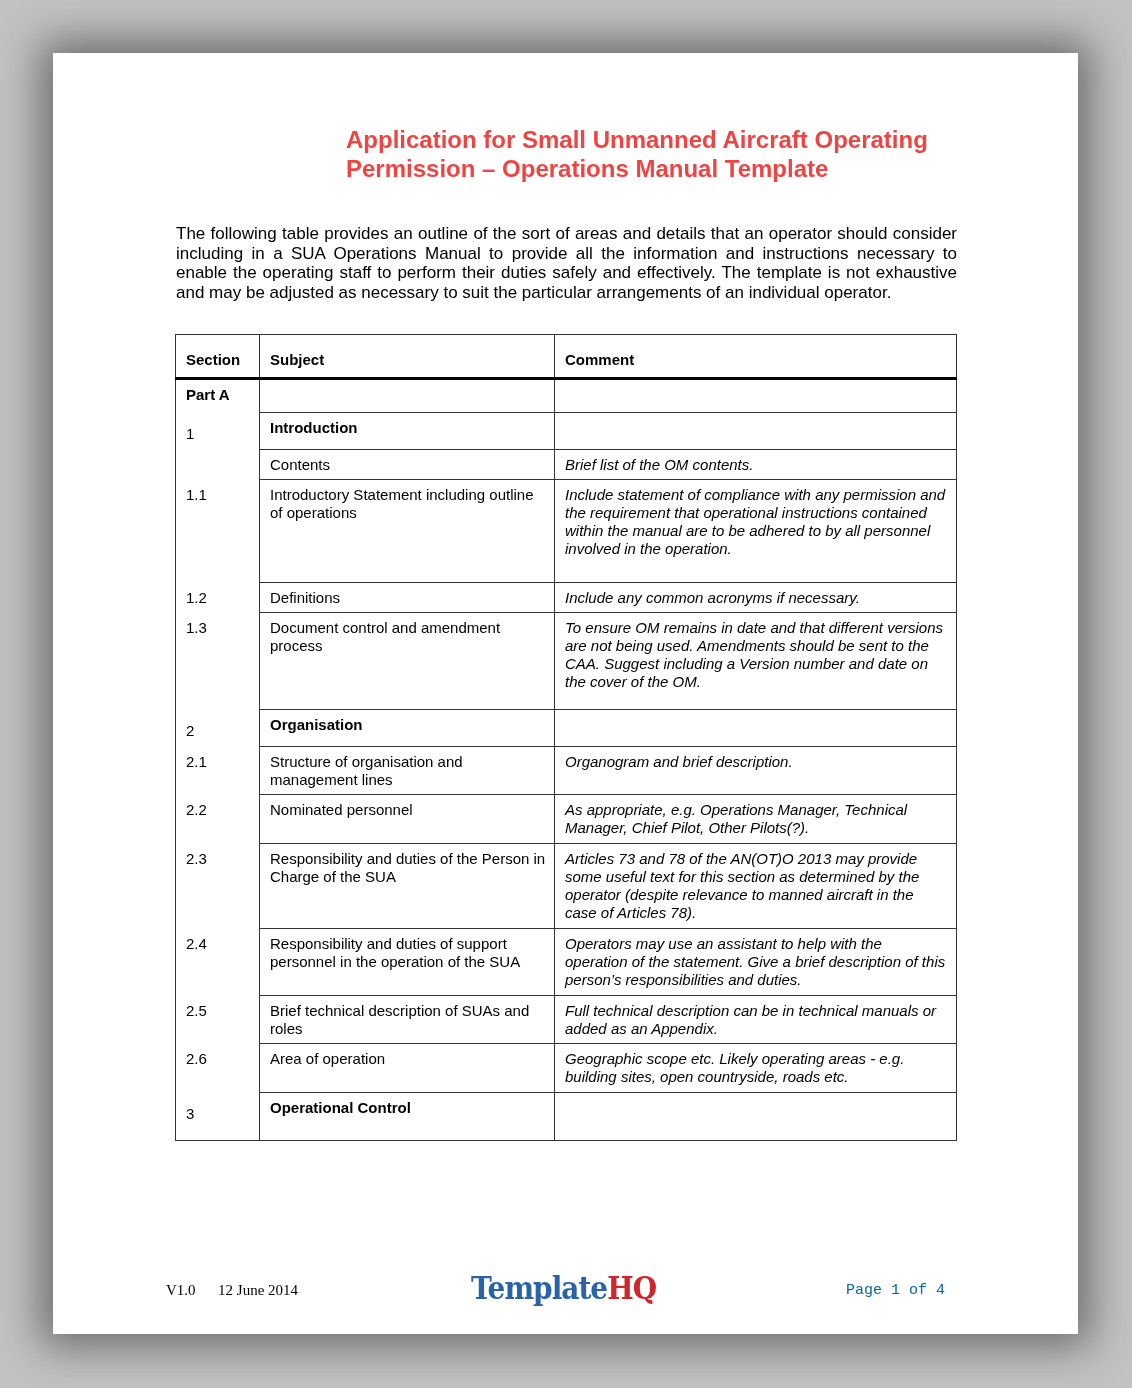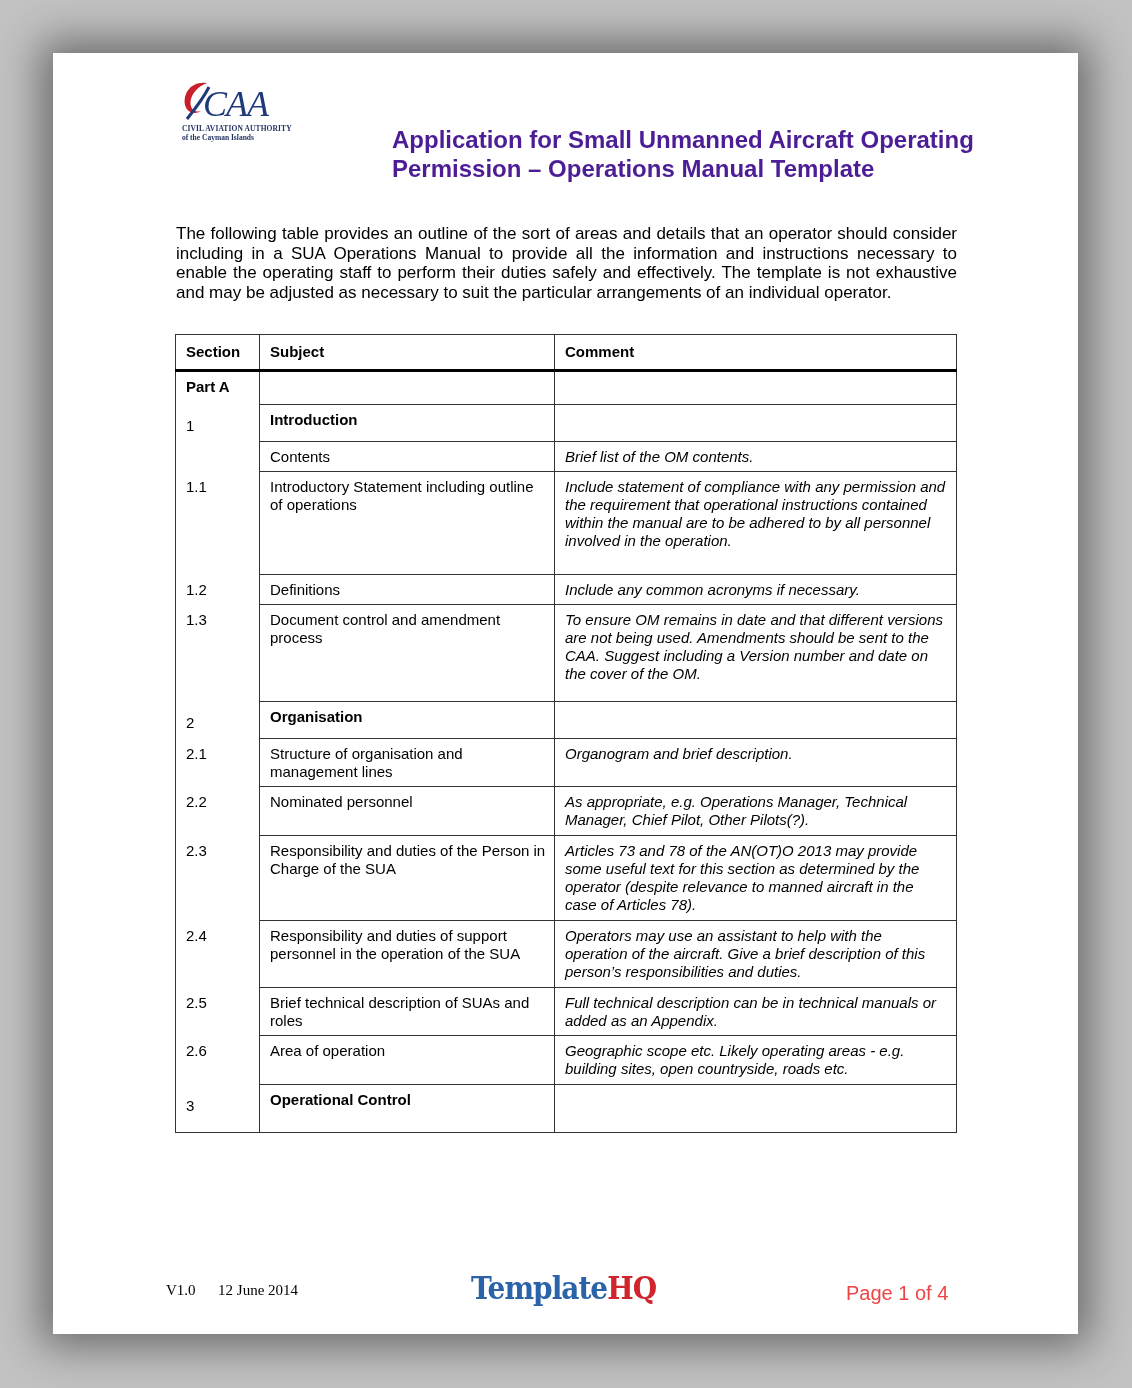--- a/index.html
+++ b/index.html
@@ -21,75 +21,66 @@
   }
   .logo .swoosh { position: absolute; left: 0; top: 2px; }
   .logo .line1, .logo .line2 {
     position: absolute; left: 1px; font-family: "Liberation Serif", serif;
     font-size: 7.5px; color: #1f2f5e; font-weight: bold; white-space: nowrap;
   }
   .logo .line1 { top: 47px; letter-spacing: 0.1px; }
   .logo .line2 { top: 56px; }
   .title {
     position: absolute; left: 293px; top: 72px; width: 620px;
-    font-size: 24px; font-weight: bold; line-height: 29px; color: #4c1d95; margin-left: 46px;
+    font-size: 24px; font-weight: bold; line-height: 29px; color: #ef4444;
   }
   .intro {
     position: absolute; left: 123px; top: 171px; width: 781px;
     font-size: 17px; line-height: 19.7px; text-align: justify; color: #000;
   }
   table.om {
     position: absolute; left: 122px; top: 281px; width: 781px;
     border-collapse: collapse; table-layout: fixed;
     font-size: 15px; color: #000;
   }
   table.om col.c1 { width: 84px; }
   table.om col.c2 { width: 295px; }
   table.om col.c3 { width: 402px; }
   table.om td, table.om th {
     border: 1.3px solid #333; vertical-align: top;
     padding: 6px 8px 4px 10px; line-height: 18px; text-align: left;
   }
-  table.om th { font-weight: bold; padding-top: 8px; height: 22px; border-bottom: 3px solid #000; }
+  table.om th { font-weight: bold; padding-top: 16px; height: 22px; border-bottom: 3px solid #000; }
   table.om td.sec { border-top: none; border-bottom: none; padding-left: 10px; }
   table.om tr:last-child td.sec { border-bottom: 1.3px solid #333; }
   table.om td.sec.bold { font-weight: bold; }
   table.om td.subj.bold { font-weight: bold; margin-top: 7px; }
   table.om td.cmt { font-style: italic; }
   table.om td.sec.num { padding-top: 12px; }
   .footer-left {
     position: absolute; left: 113px; top: 1229px;
     font-family: "Liberation Serif", serif; font-size: 15px; color: #000; white-space: pre;
   }
   .footer-right {
     position: absolute; left: 793px; top: 1229px;
-    font-family: Liberation Sans, sans-serif; font-size: 20px; color: #ef4444;
+    font-family: Liberation Mono, monospace; font-size: 15px; color: #0369a1;
   }
   .brand {
     position: absolute; left: 418px; top: 1219px;
     font-family: "DejaVu Serif", serif; font-weight: bold; font-size: 28px;
     letter-spacing: -1px; transform: scaleY(1.15);
   }
   .brand .b1 { color: #2a63a8; }
   .brand .b2 { color: #d0252d; }
 </style>
 </head>
 <body>
 
 <div class="page">
 
-  <div class="logo">
-    <svg class="swoosh" width="30" height="44" viewBox="0 0 30 44">
-      <path d="M26 4 C10 2 2 14 4 26 C6 34 14 36 20 32 C12 34 8 28 10 20 C12 12 20 6 26 4 Z" fill="#c8202a"></path>
-      <path d="M6 40 C14 30 22 20 28 8" stroke="#1f3a7a" stroke-width="3" fill="none"></path>
-    </svg>
-    <span class="caa-text">CAA</span>
-    <span class="line1">CIVIL AVIATION AUTHORITY</span>
-    <span class="line2">of the Cayman Islands</span>
-  </div>
 
   <div class="title">Application for Small Unmanned Aircraft Operating Permission – Operations Manual Template</div>
 
   <div class="intro">The following table provides an outline of the sort of areas and details that an operator should consider including in a SUA Operations Manual to provide all the information and instructions necessary to enable the operating staff to perform their duties safely and effectively. The template is not exhaustive and may be adjusted as necessary to suit the particular arrangements of an individual operator.</div>
 
   <table class="om">
     <colgroup>
         <col class="c1">
         <col class="c2">
         <col class="c3">
@@ -148,21 +139,21 @@
           <td class="cmt">As appropriate, e.g. Operations Manager, Technical Manager, Chief Pilot, Other Pilots(?).</td>
         </tr>
         <tr style="height: 85px;">
           <td class="sec">2.3</td>
           <td class="subj">Responsibility and duties of the Person in Charge of the SUA</td>
           <td class="cmt">Articles 73 and 78 of the AN(OT)O 2013 may provide some useful text for this section as determined by the operator (despite relevance to manned aircraft in the case of Articles 78).</td>
         </tr>
         <tr style="height: 67px;">
           <td class="sec">2.4</td>
           <td class="subj">Responsibility and duties of support personnel in the operation of the SUA</td>
-          <td class="cmt">Operators may use an assistant to help with the operation of the aircraft. Give a brief description of this person’s responsibilities and duties.</td>
+          <td class="cmt">Operators may use an assistant to help with the operation of the statement. Give a brief description of this person’s responsibilities and duties.</td>
         </tr>
         <tr style="height: 48px;">
           <td class="sec">2.5</td>
           <td class="subj">Brief technical description of SUAs and roles</td>
           <td class="cmt">Full technical description can be in technical manuals or added as an Appendix.</td>
         </tr>
         <tr style="height: 49px;">
           <td class="sec">2.6</td>
           <td class="subj">Area of operation</td>
           <td class="cmt">Geographic scope etc. Likely operating areas - e.g. building sites, open countryside, roads etc.</td>

